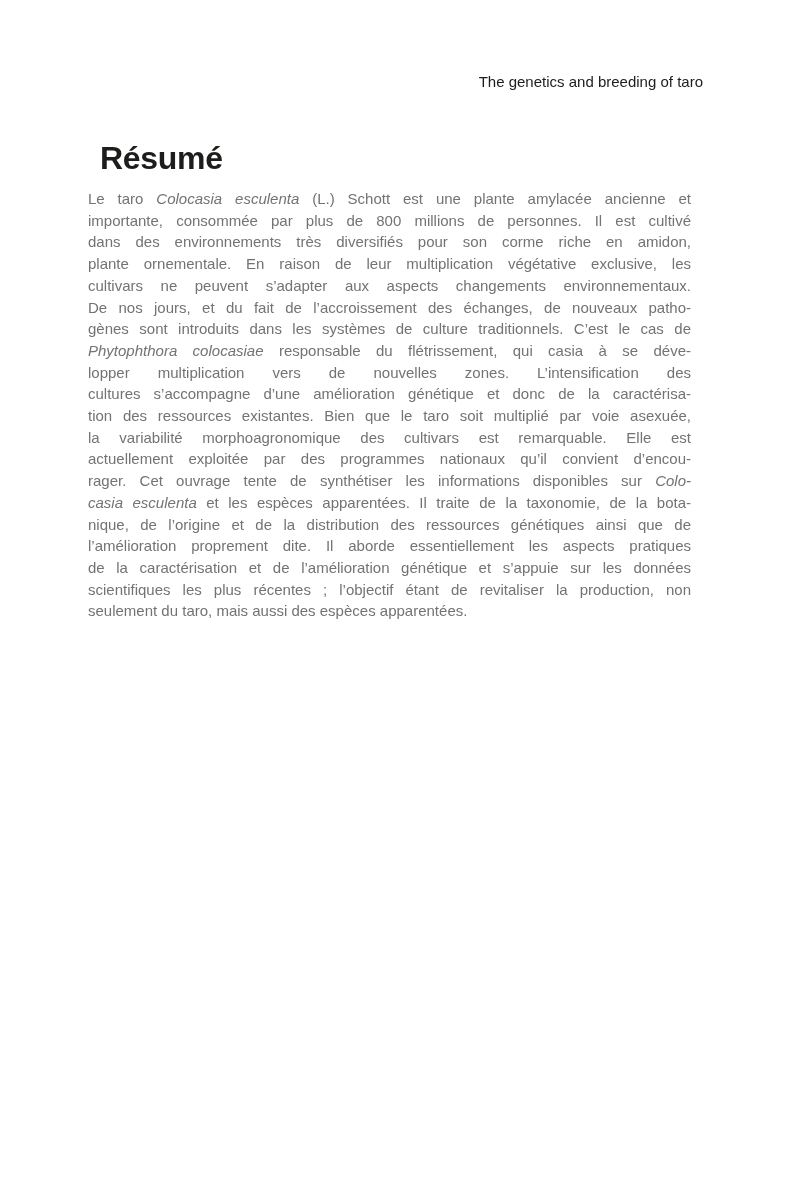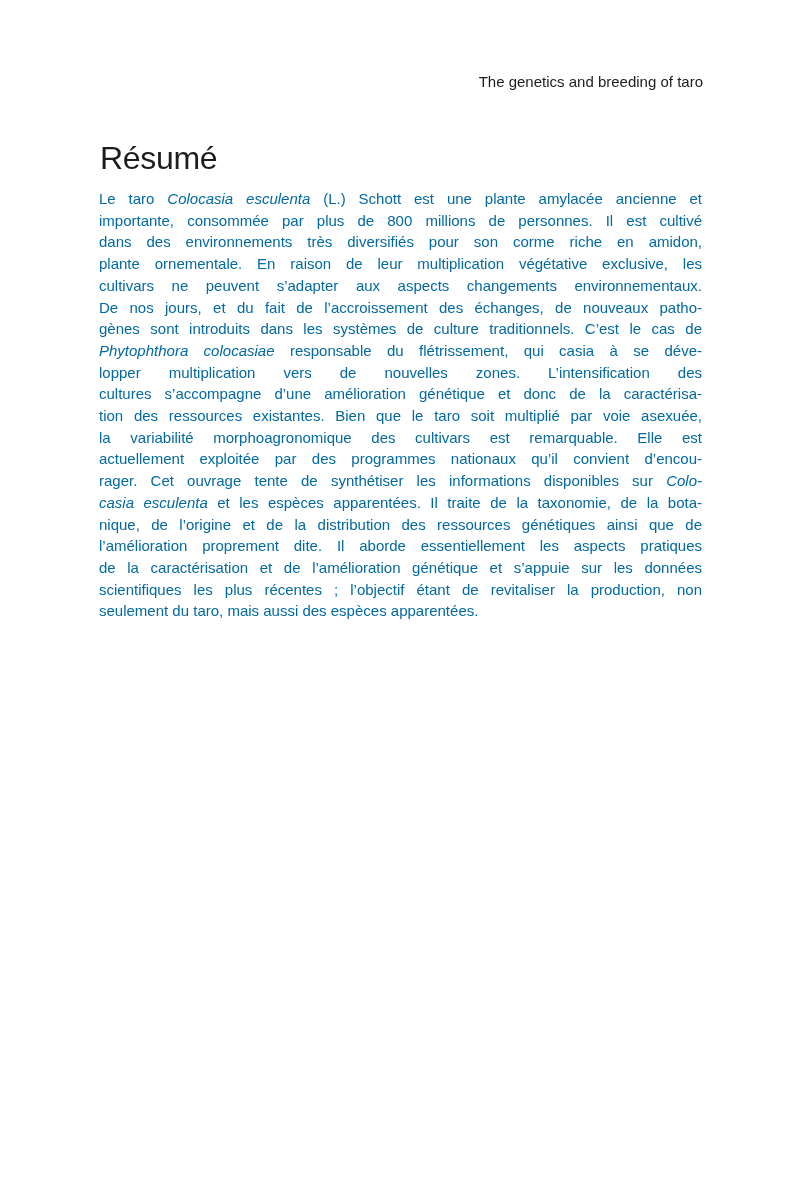--- a/index.html
+++ b/index.html
@@ -25,33 +25,33 @@
     font-size: 15px;
     line-height: 20px;
     color: #1d1d1b;
   }
   .page-title {
     position: absolute;
     top: 139px;
     left: 100px;
     margin: 0;
     font-size: 32px;
-    font-weight: 400;
+    font-weight: 700;
     letter-spacing: -0.3px;
     line-height: 38px;
     color: #1d1d1b;
   }
   .abstract {
     position: absolute;
     top: 188px;
-    left: 99px;
+    left: 88px;
     width: 603px;
     font-size: 15px;
     line-height: 21.7px;
-    color: #0369a1;
+    color: #737373;
   }
   .abstract .line {
     text-align: justify;
     white-space: normal;
   }
   .abstract .line.just {
     text-align-last: justify;
   }
   .abstract .it {
     font-style: italic;

